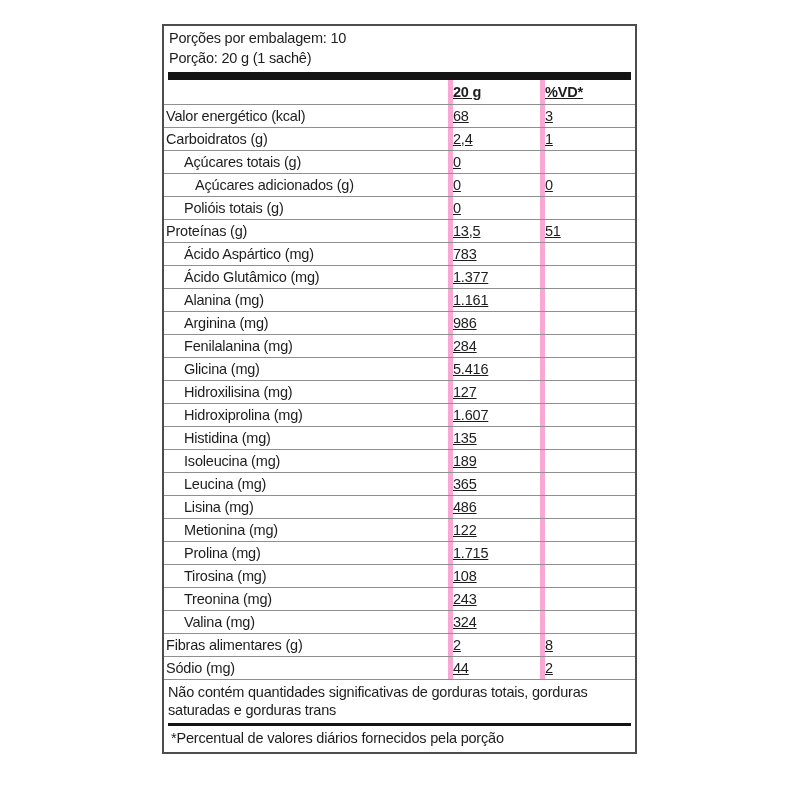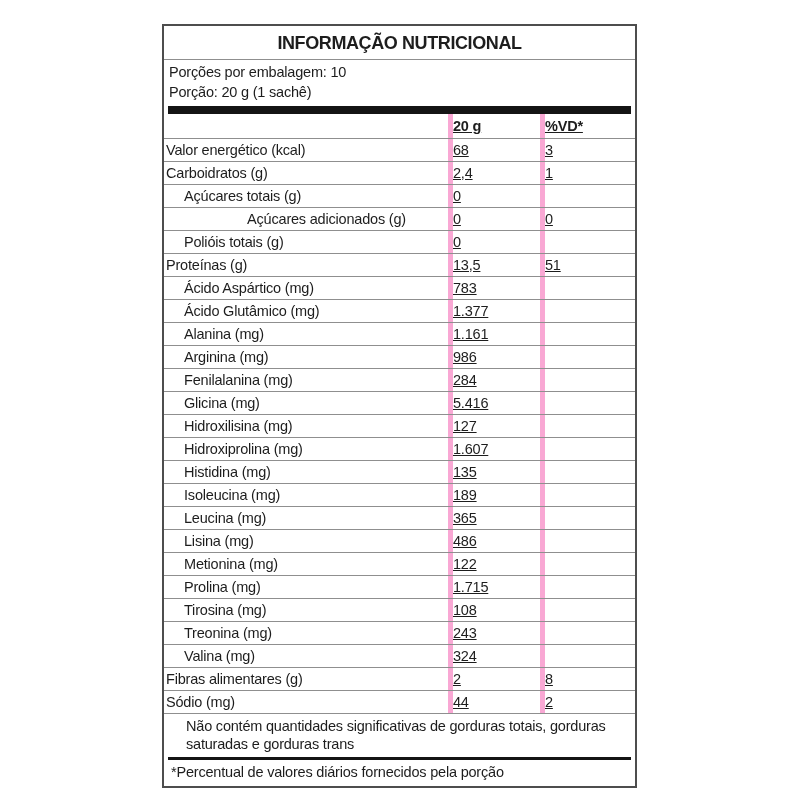--- a/index.html
+++ b/index.html
@@ -53,51 +53,50 @@
   .cell {
     font-size: 14.5px;
     line-height: 22px;
     min-height: 22px;
     overflow: hidden;
     white-space: nowrap;
   }
   .grid-header .cell { line-height: 24px; min-height: 24px; font-weight: bold; }
   .label-cell { text-align: left; padding-left: 2px; }
   .label-cell.indent-1 { padding-left: 20px; }
-  .label-cell.indent-2 { padding-left: 41px; text-align: center; }
+  .label-cell.indent-2 { padding-left: 31px; }
   .val-cell, .vd-cell {
     text-align: left;
     border-left: 5px solid #f9a8d4;
     text-decoration: underline;
   }
   .note {
     border-top: 1px solid #8f8f8f;
     font-size: 14.5px;
     line-height: 18px;
-    padding: 3px 10px 4px 22px;
+    padding: 3px 10px 4px 4px;
     white-space: normal;
   }
   .black-line {
     height: 3px;
     background: #141414;
     margin: 0 4px;
   }
   .footnote {
     font-size: 14.5px;
     line-height: 20px;
     padding: 2px 7px 4px 7px;
   }
 </style>
 </head>
 <body>
 
 <div class="page">
   <div class="card">
 
-    <div class="title">INFORMAÇÃO NUTRICIONAL</div>
 
     <div class="info-block">
       <div class="info-line">Porções por embalagem: 10</div>
       <div class="info-line">Porção: 20 g (1 sachê)</div>
     </div>
 
     <div class="black-bar"></div>
 
     <div class="grid-header">
       <div class="cell label-cell"></div>

